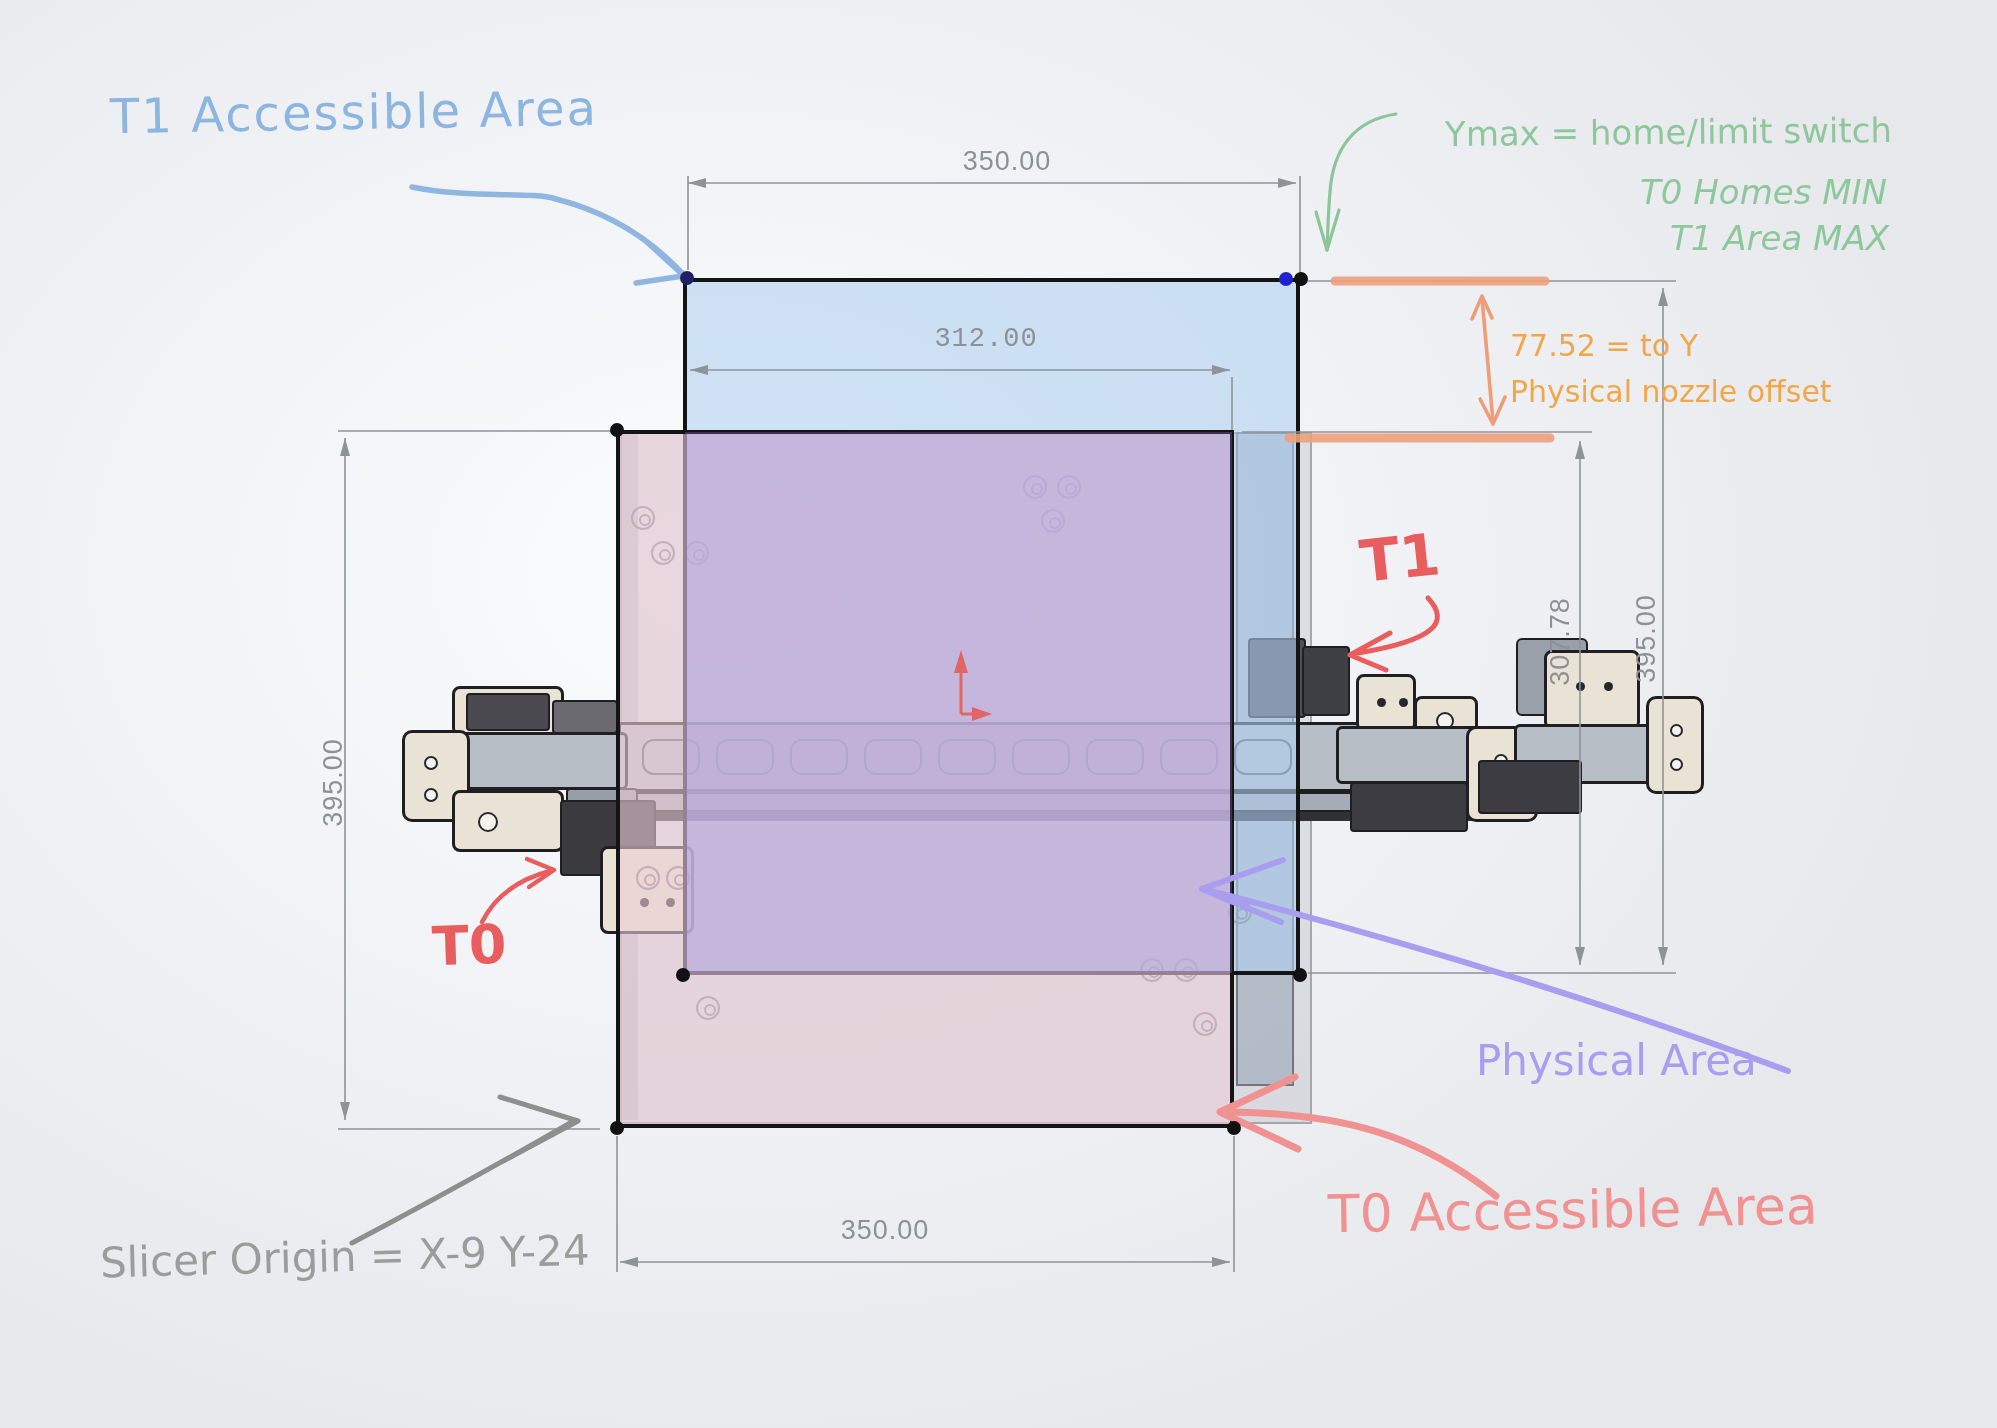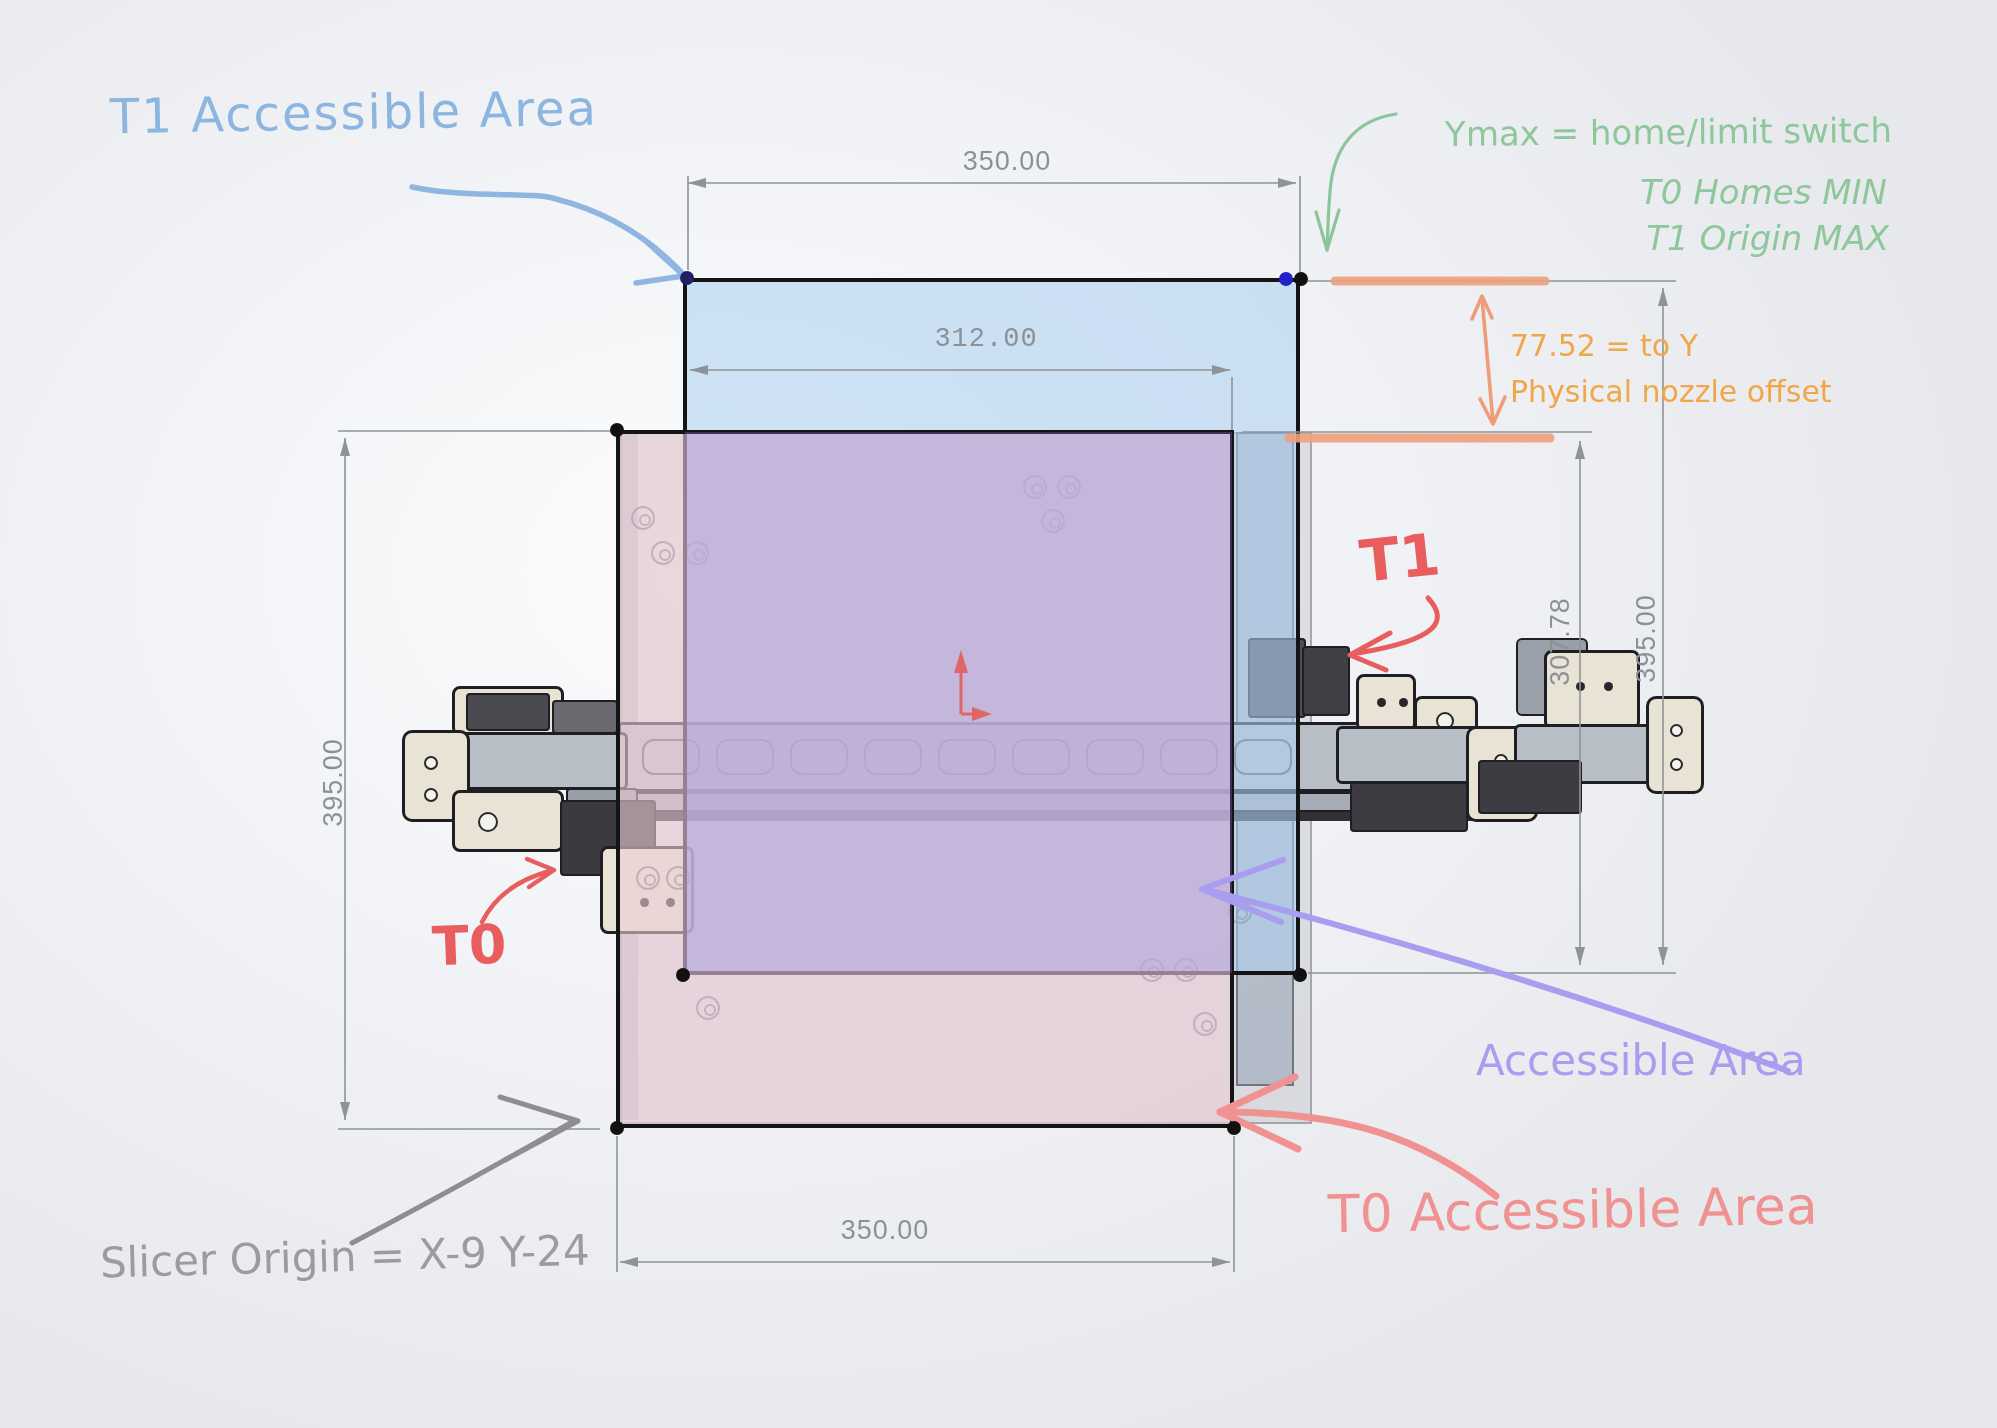--- a/index.html
+++ b/index.html
@@ -187,34 +187,34 @@
   <div class="cornerdot" style="left:610px;top:423px;background:#111;"></div>
   <div class="cornerdot" style="left:676px;top:968px;background:#111;"></div>
   <div class="cornerdot" style="left:1293px;top:968px;background:#111;"></div>
   <div class="cornerdot" style="left:610px;top:1121px;background:#111;"></div>
   <div class="cornerdot" style="left:1227px;top:1121px;background:#111;"></div>
 
   <div class="lbl hand" style="left:110px;top:84px;font-size:48px;letter-spacing:2px;color:#8cb6e0;transform:rotate(-1deg);">T1 Accessible Area</div>
 
   <div class="lbl hand" style="right:105px;top:112px;font-size:34px;color:#8fc79c;transform:rotate(-0.5deg);">Ymax = home/limit switch</div>
   <div class="lbl hand" style="right:110px;top:172px;font-size:34px;color:#8fc79c;font-style:italic;">T0 Homes MIN</div>
-  <div class="lbl hand" style="right:108px;top:218px;font-size:34px;color:#8fc79c;font-style:italic;">T1 Origin MAX</div>
+  <div class="lbl hand" style="right:108px;top:218px;font-size:34px;color:#8fc79c;font-style:italic;">T1 Area MAX</div>
 
   <div class="lbl hand" style="left:1510px;top:328px;font-size:30px;color:#f2a64a;">77.52 = to Y</div>
   <div class="lbl hand" style="left:1510px;top:374px;font-size:30px;color:#f2a64a;">Physical nozzle offset</div>
 
   <div class="lbl dimtxt" style="left:927px;top:146px;">350.00</div>
   <div class="lbl dimtxt" style="left:906px;top:324px;font-family:Liberation Mono, monospace;">312.00</div>
   <div class="lbl dimtxt" style="left:253px;top:767px;transform:rotate(-90deg);">395.00</div>
   <div class="lbl dimtxt" style="left:1480px;top:626px;transform:rotate(-90deg);">307.78</div>
   <div class="lbl dimtxt" style="left:1566px;top:623px;transform:rotate(-90deg);">395.00</div>
   <div class="lbl dimtxt" style="left:805px;top:1215px;">350.00</div>
 
   <div class="lbl hand" style="left:1360px;top:524px;font-size:58px;font-weight:bold;color:#e85d5d;transform:rotate(-6deg);">T1</div>
   <div class="lbl hand" style="left:432px;top:914px;font-size:54px;font-weight:bold;color:#e85d5d;transform:rotate(-2deg);">T0</div>
 
-  <div class="lbl hand" style="left:1476px;top:1036px;font-size:42px;color:#a99df0;">Accessible Area</div>
+  <div class="lbl hand" style="left:1476px;top:1036px;font-size:42px;color:#a99df0;">Physical Area</div>
 
   <div class="lbl hand" style="left:1328px;top:1180px;font-size:52px;color:#f19292;transform:rotate(-1deg);">T0 Accessible Area</div>
 
   <div class="lbl hand" style="left:100px;top:1232px;font-size:42px;color:#9c9c9c;transform:rotate(-1.5deg);">Slicer Origin = X-9 Y-24</div>
 
 </div>
 
 </body></html>

